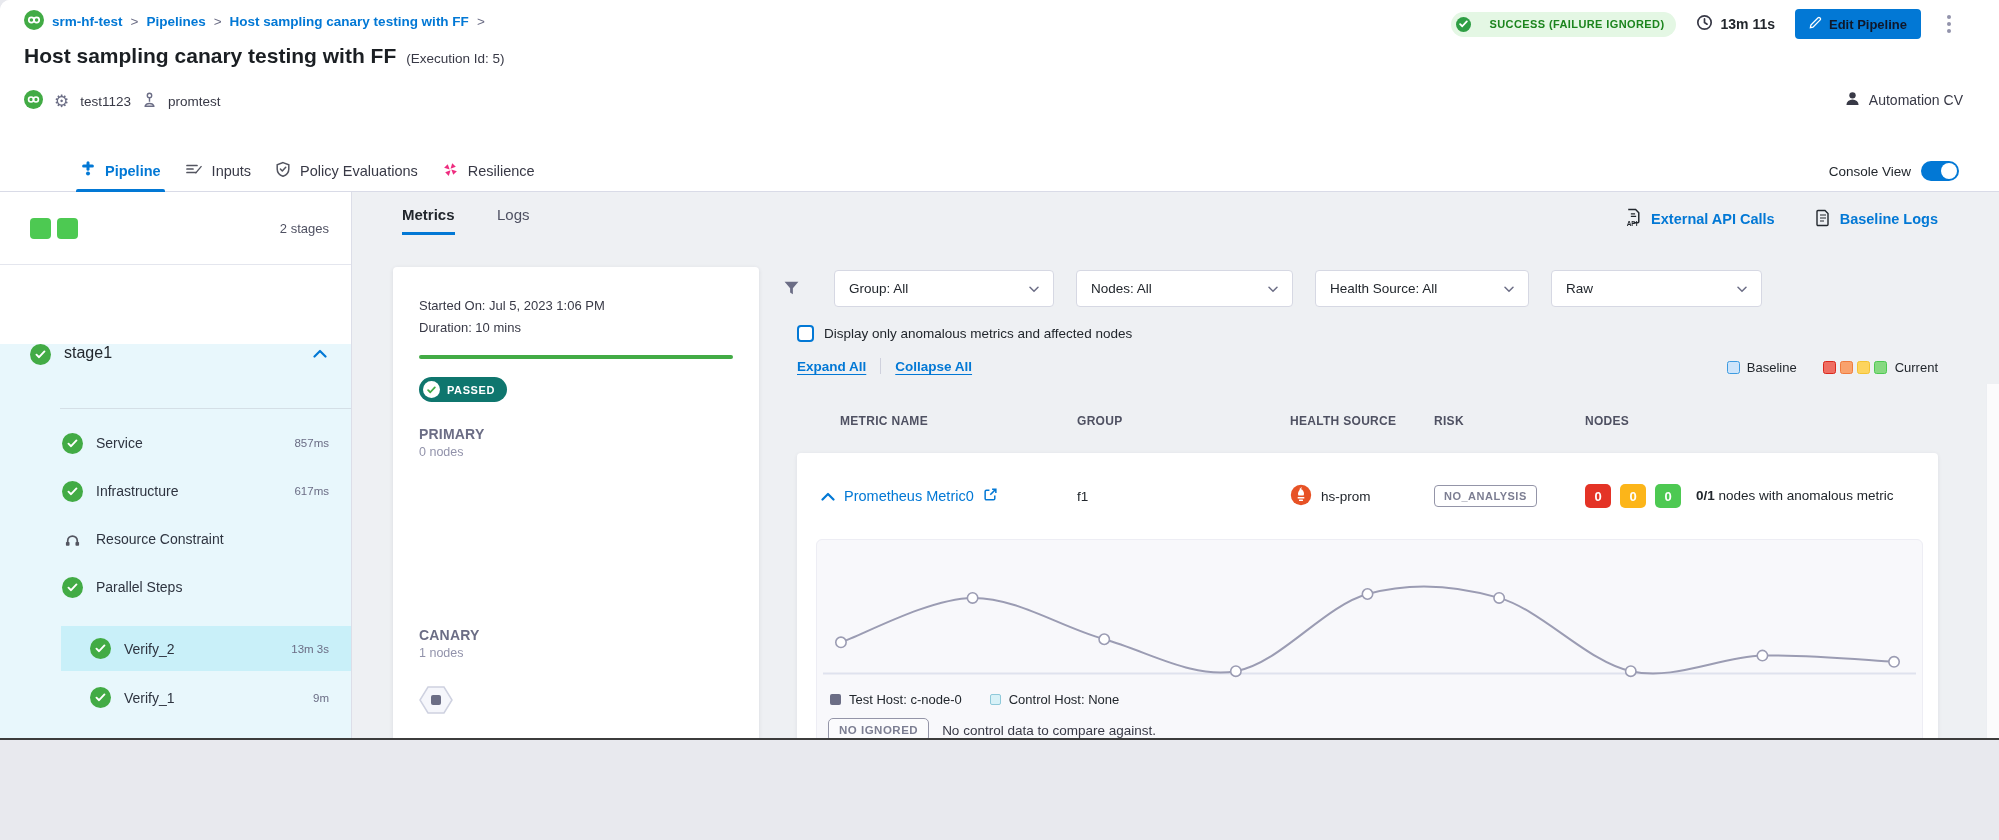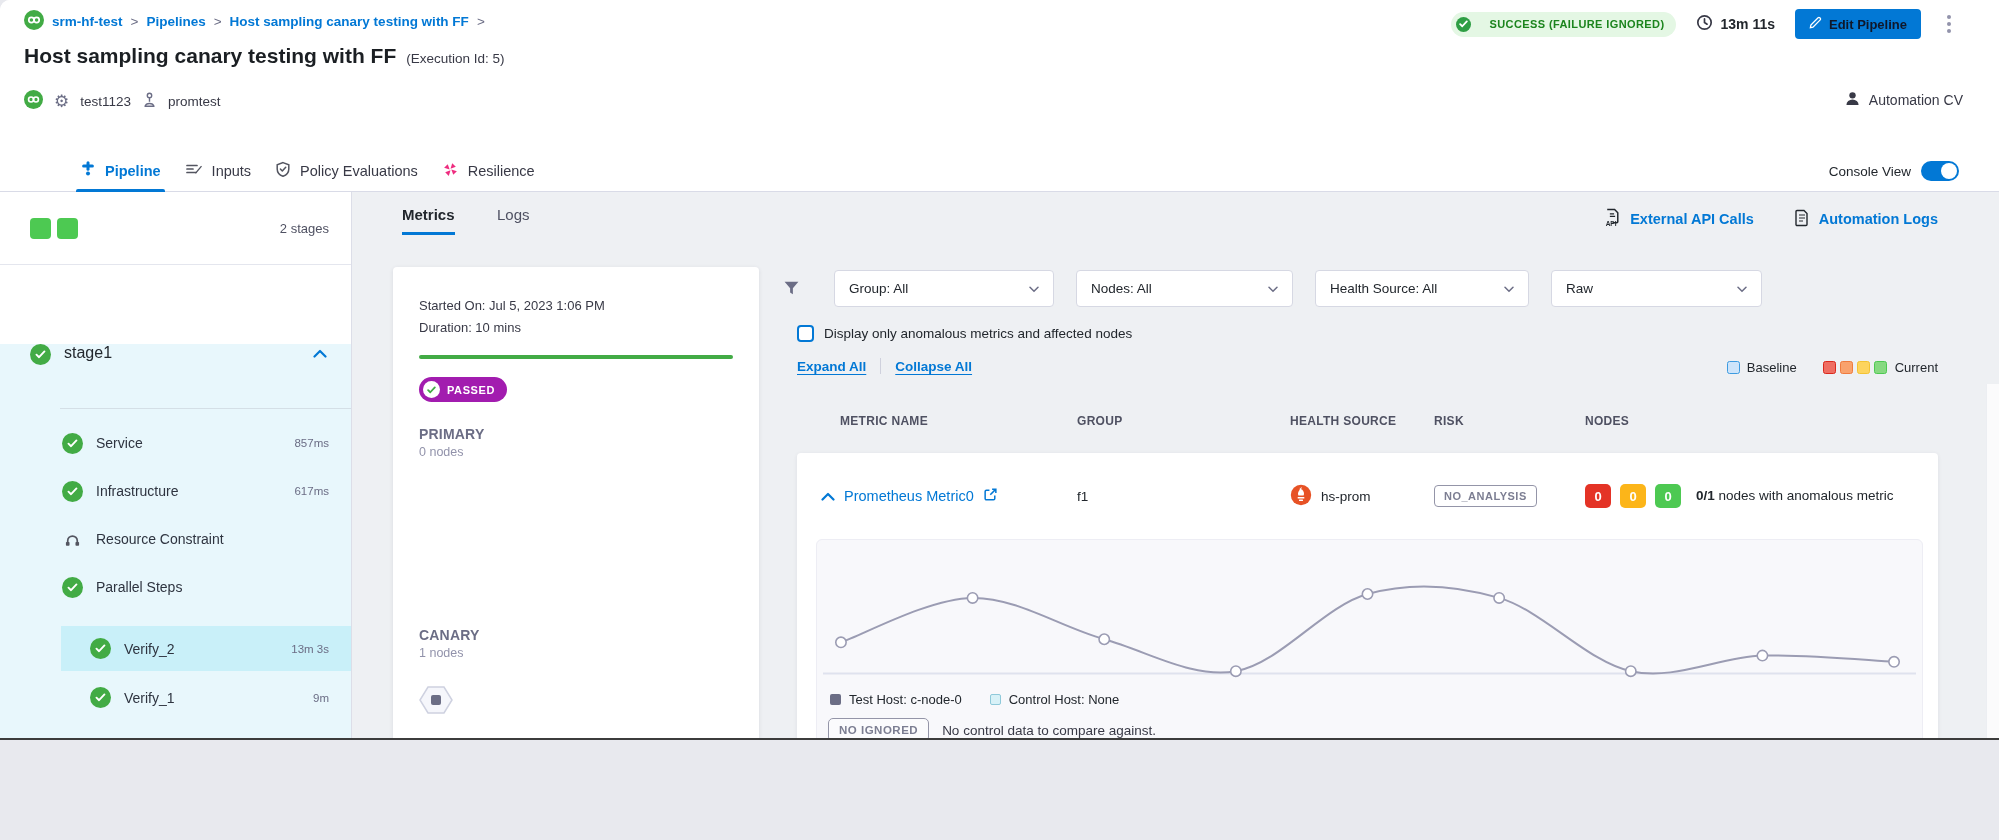--- a/index.html
+++ b/index.html
@@ -59,21 +59,21 @@
   .ctab { position:absolute; top:14px; font-size:15px; cursor:pointer; }
   .ctab-metrics { left:50px; font-weight:700; color:#22272d; padding-bottom:9px; border-bottom:3px solid #0278d5; }
   .ctab-logs { left:145px; color:#4f5162; }
   .ext-links { position:absolute; right:61px; top:16px; display:flex; gap:40px; }
   .ext-link { display:flex; align-items:center; gap:9px; color:#0278d5; font-size:14.5px; font-weight:700; cursor:pointer; }
 
   
   .summary-card { position:absolute; left:41px; top:75px; width:366px; bottom:0; background:#fff; border-radius:4px 4px 0 0; box-shadow:0 1px 4px rgba(40,41,61,.10); padding:28px 26px; }
   .sum-line { font-size:13px; color:#383946; line-height:1.7; }
   .progress { height:4px; background:#42ab45; border-radius:2px; margin-top:16px; }
-  .passed { display:inline-flex; align-items:center; gap:7px; background:#a21caf; border-radius:13px; height:25px; padding:0 12px 0 4px; margin-top:18px; }
+  .passed { display:inline-flex; align-items:center; gap:7px; background:#0f766e; border-radius:13px; height:25px; padding:0 12px 0 4px; margin-top:18px; }
   .passed .wc { width:17px; height:17px; background:#fff; border-radius:50%; display:flex; align-items:center; justify-content:center; }
   .passed .txt { color:#fff; font-size:11px; font-weight:700; letter-spacing:.6px; }
   .group-label { margin-top:24px; font-size:14px; font-weight:600; letter-spacing:.2px; color:#6b6d85; }
   .group-nodes { margin-top:3px; font-size:12.5px; color:#9293ab; }
   .canary-gap { margin-top:168px; }
   .hex-wrap { margin-top:24px; }
 
   
   .filter-icon { position:absolute; left:431px; top:88px; }
   .dropdown { position:absolute; top:78px; height:37px; background:#fff; border:1px solid #d6d8e3; border-radius:4px; display:flex; align-items:center; padding:0 14px; font-size:13.5px; color:#22272d; cursor:pointer; }
@@ -366,21 +366,21 @@
         </span>
         <span>External API Calls</span>
       </div>
       <div class="ext-link">
         <span>
           <svg width="16" height="18" viewBox="0 0 16 18">
               <path d="M3 1.5h7l3 3V15.5a1 1 0 0 1-1 1H3a1 1 0 0 1-1-1v-13a1 1 0 0 1 1-1Z" fill="none" stroke="#22272d" stroke-width="1.4"></path>
               <path d="M5 6h6M5 9h6M5 12h4" stroke="#22272d" stroke-width="1.2"></path>
             </svg>
         </span>
-        <span>Automation Logs</span>
+        <span>Baseline Logs</span>
       </div>
     </div>
 
     <div class="summary-card">
       <div class="sum-line">Started On: Jul 5, 2023 1:06 PM</div>
       <div class="sum-line">Duration: 10 mins</div>
       <div class="progress"></div>
       <div>
         <span class="passed">
           <span class="wc">

